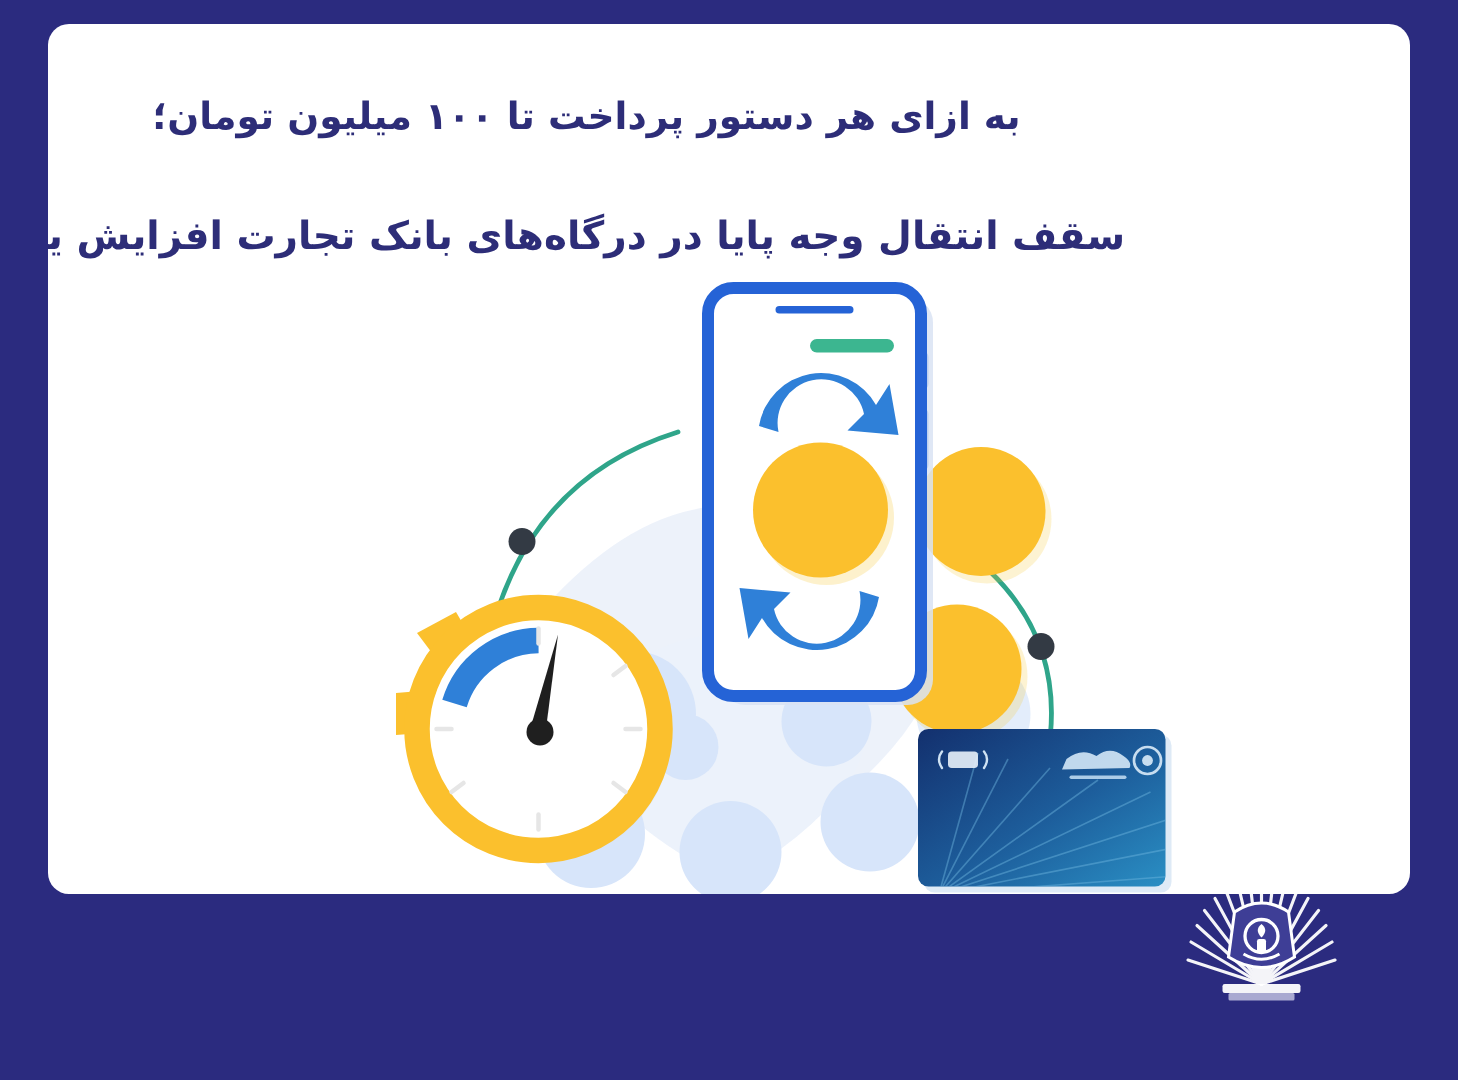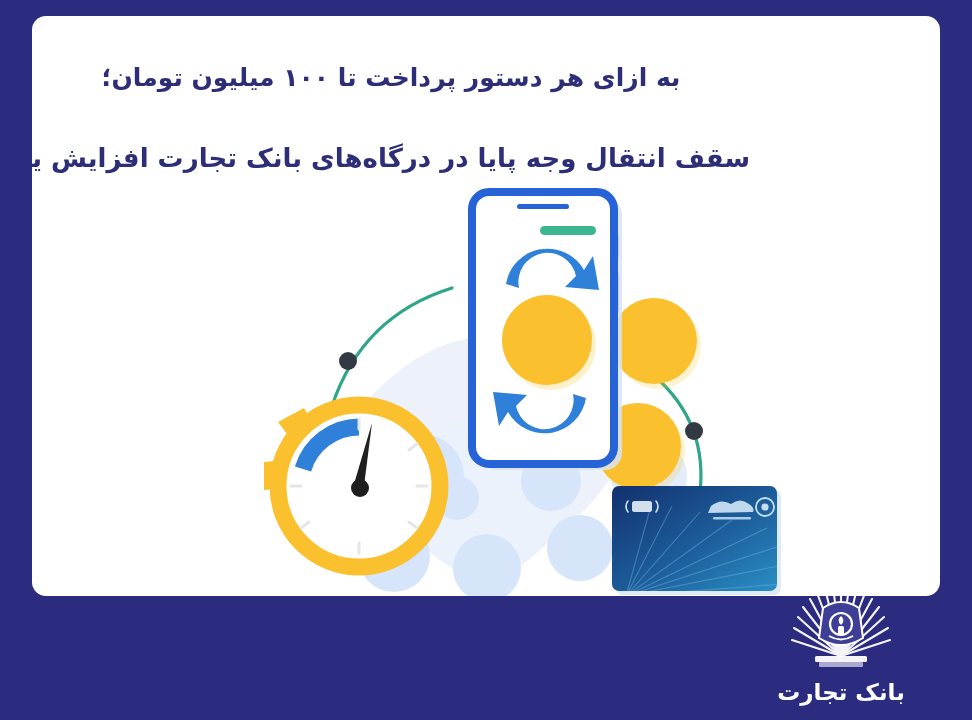--- a/index.html
+++ b/index.html
@@ -253,16 +253,15 @@
         <path d="M56 42 q5 4 0 9 q-5 -5 0 -9 Z" fill="#ffffff"></path>
         <rect x="53" y="52" width="6" height="9" rx="1.5" fill="#ffffff"></rect>
         <path d="M44 62 q12 7 24 0" fill="none" stroke="#ffffff" stroke-width="2"></path>
       </g>
 
       <g>
         <rect x="30" y="82" width="52" height="6" rx="1.5" fill="#ffffff" opacity=".95"></rect>
         <rect x="34" y="88" width="44" height="5" rx="1" fill="#c9c9e6" opacity=".8"></rect>
       </g>
     </svg>
-    <span id="brand-name">بانک تجارت</span>
   </div>
 
 </div>
 
 </body></html>

